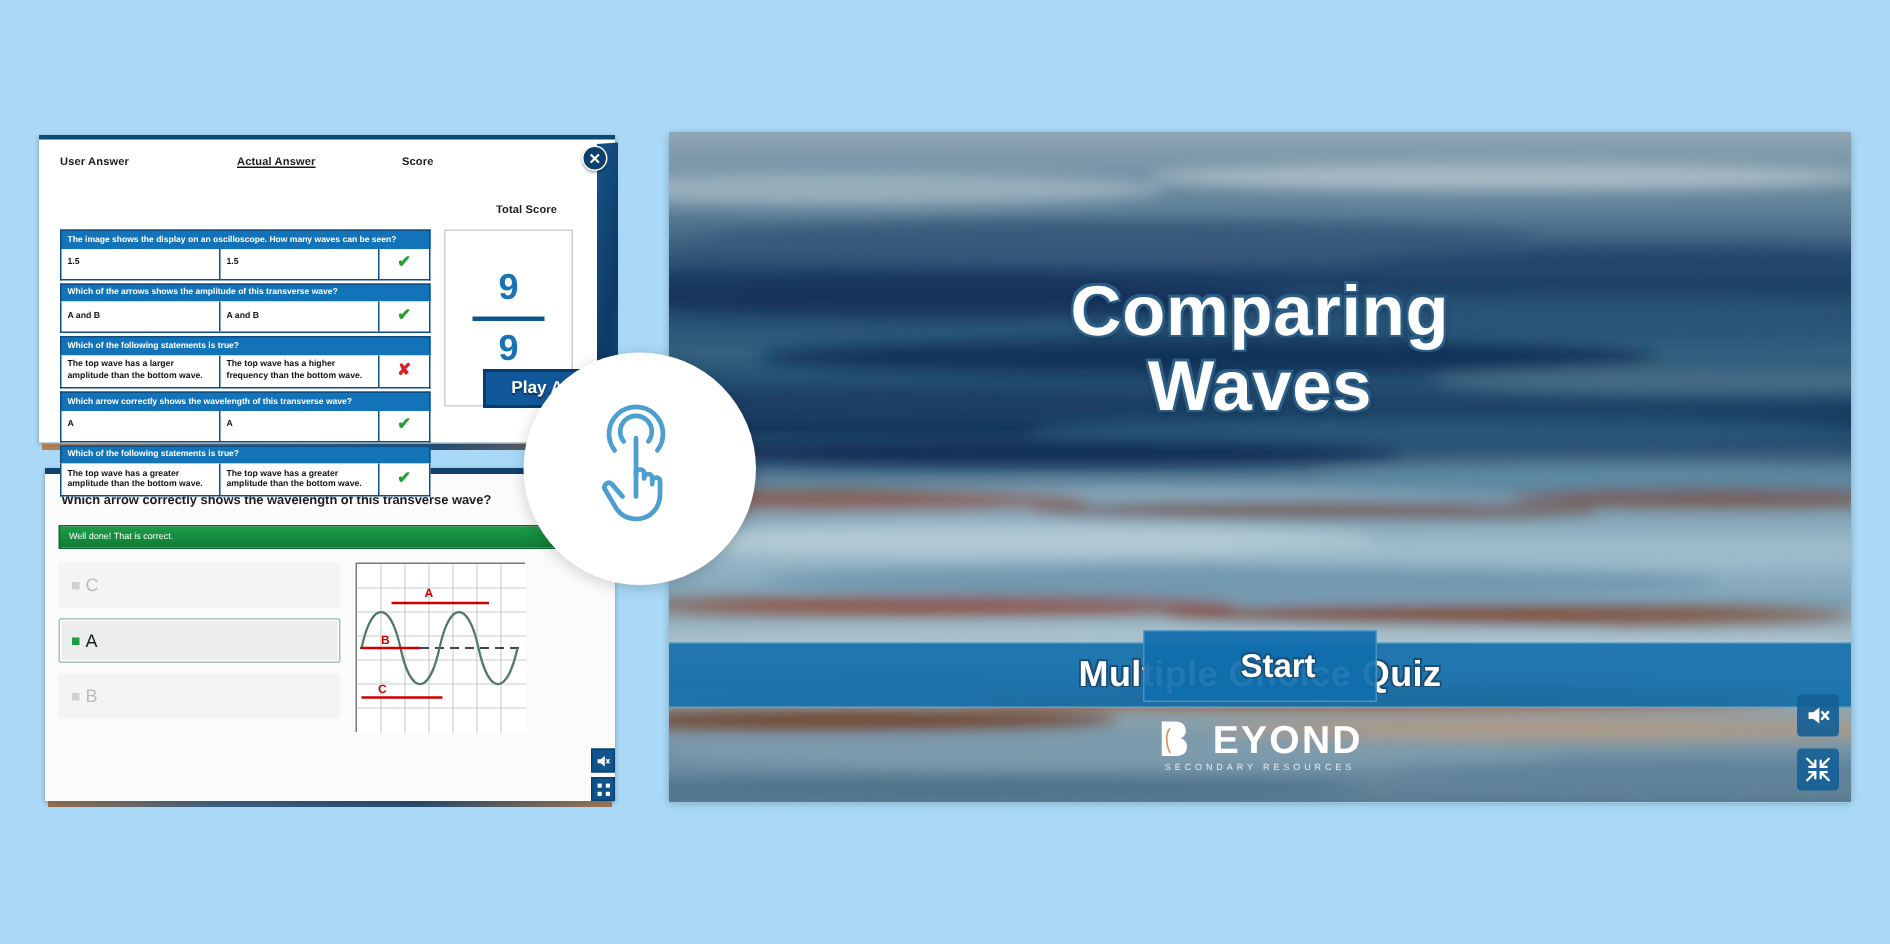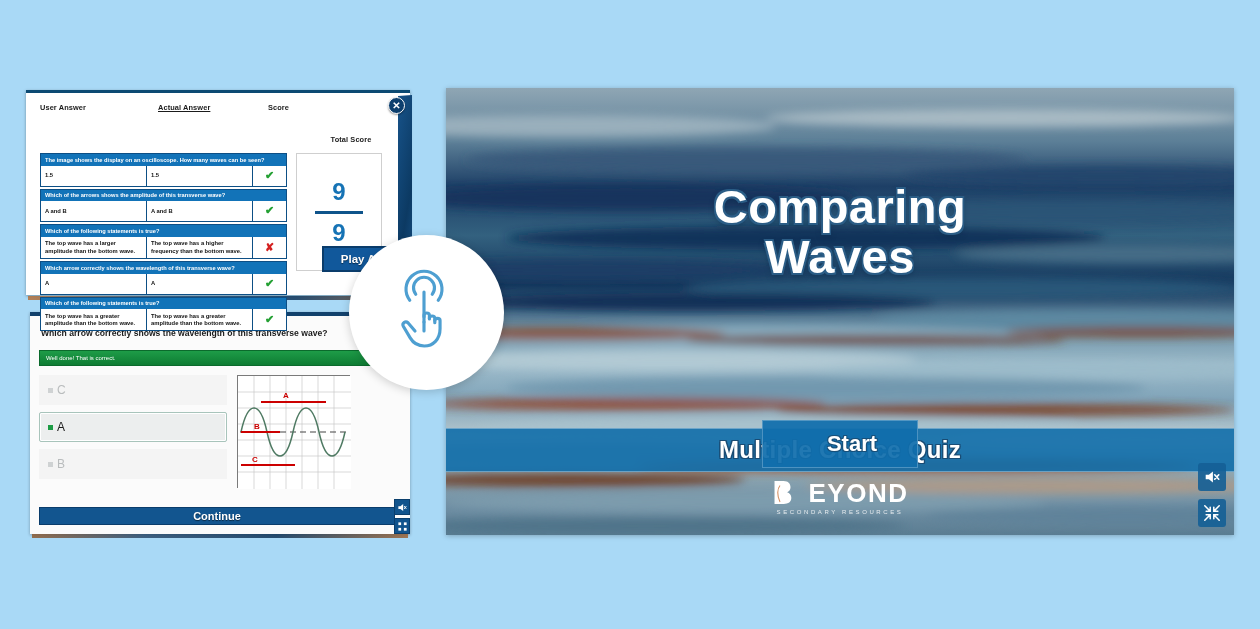--- a/index.html
+++ b/index.html
@@ -468,21 +468,20 @@
           <line x1="23" y1="26" x2="88" y2="26" stroke="#cc0000" stroke-width="1.8"></line>
           <line x1="3" y1="56" x2="42" y2="56" stroke="#cc0000" stroke-width="1.8"></line>
           <line x1="3" y1="89" x2="57" y2="89" stroke="#cc0000" stroke-width="1.8"></line>
           <text x="45" y="22" fill="#cc0000" font-size="8" font-weight="bold" font-family="Liberation Sans, sans-serif">A</text>
           <text x="16" y="53" fill="#cc0000" font-size="8" font-weight="bold" font-family="Liberation Sans, sans-serif">B</text>
           <text x="14" y="86" fill="#cc0000" font-size="8" font-weight="bold" font-family="Liberation Sans, sans-serif">C</text>
         </svg>
       </div>
     </div>
 
-    <div id="continue-button">Continue</div>
   </div>
 
   <div id="side-controls">
     <div class="side-btn">
       <svg width="11" height="11" viewBox="0 0 16 16">
         <path d="M2 6h3l4-3v10l-4-3H2z" fill="#ffffff"></path>
         <path d="M10.5 6l3 4M13.5 6l-3 4" stroke="#ffffff" stroke-width="1.4" fill="none"></path>
       </svg>
     </div>
     <div class="side-btn">

